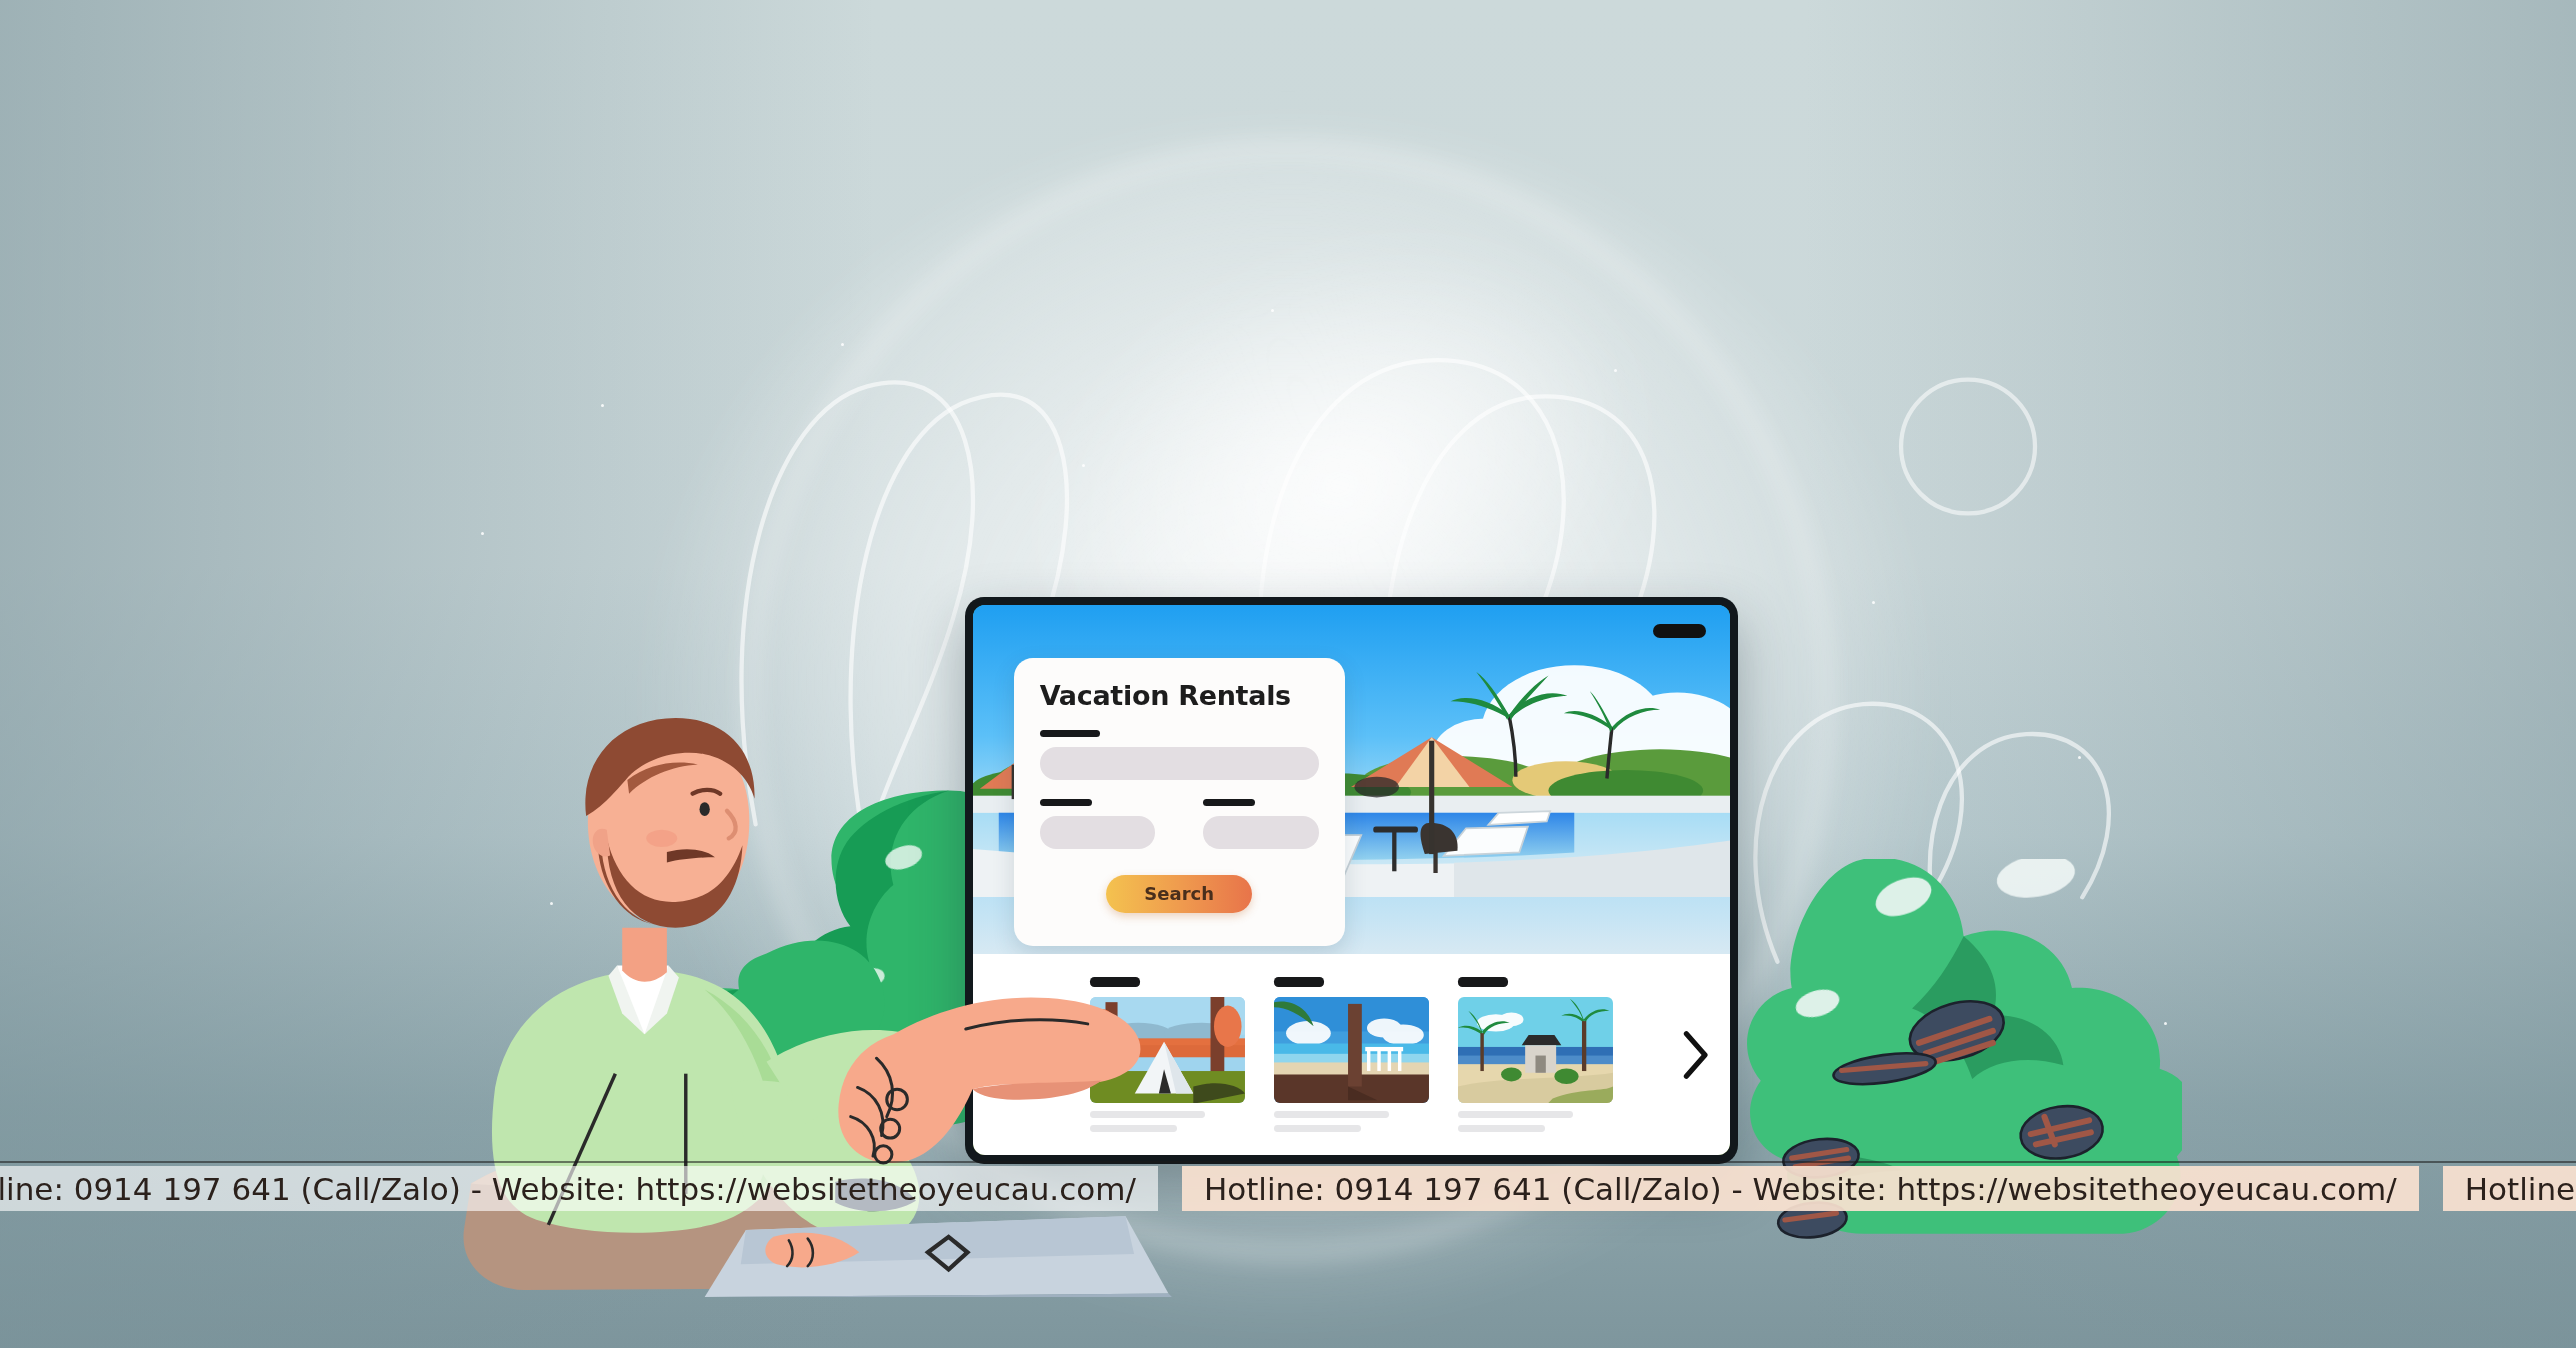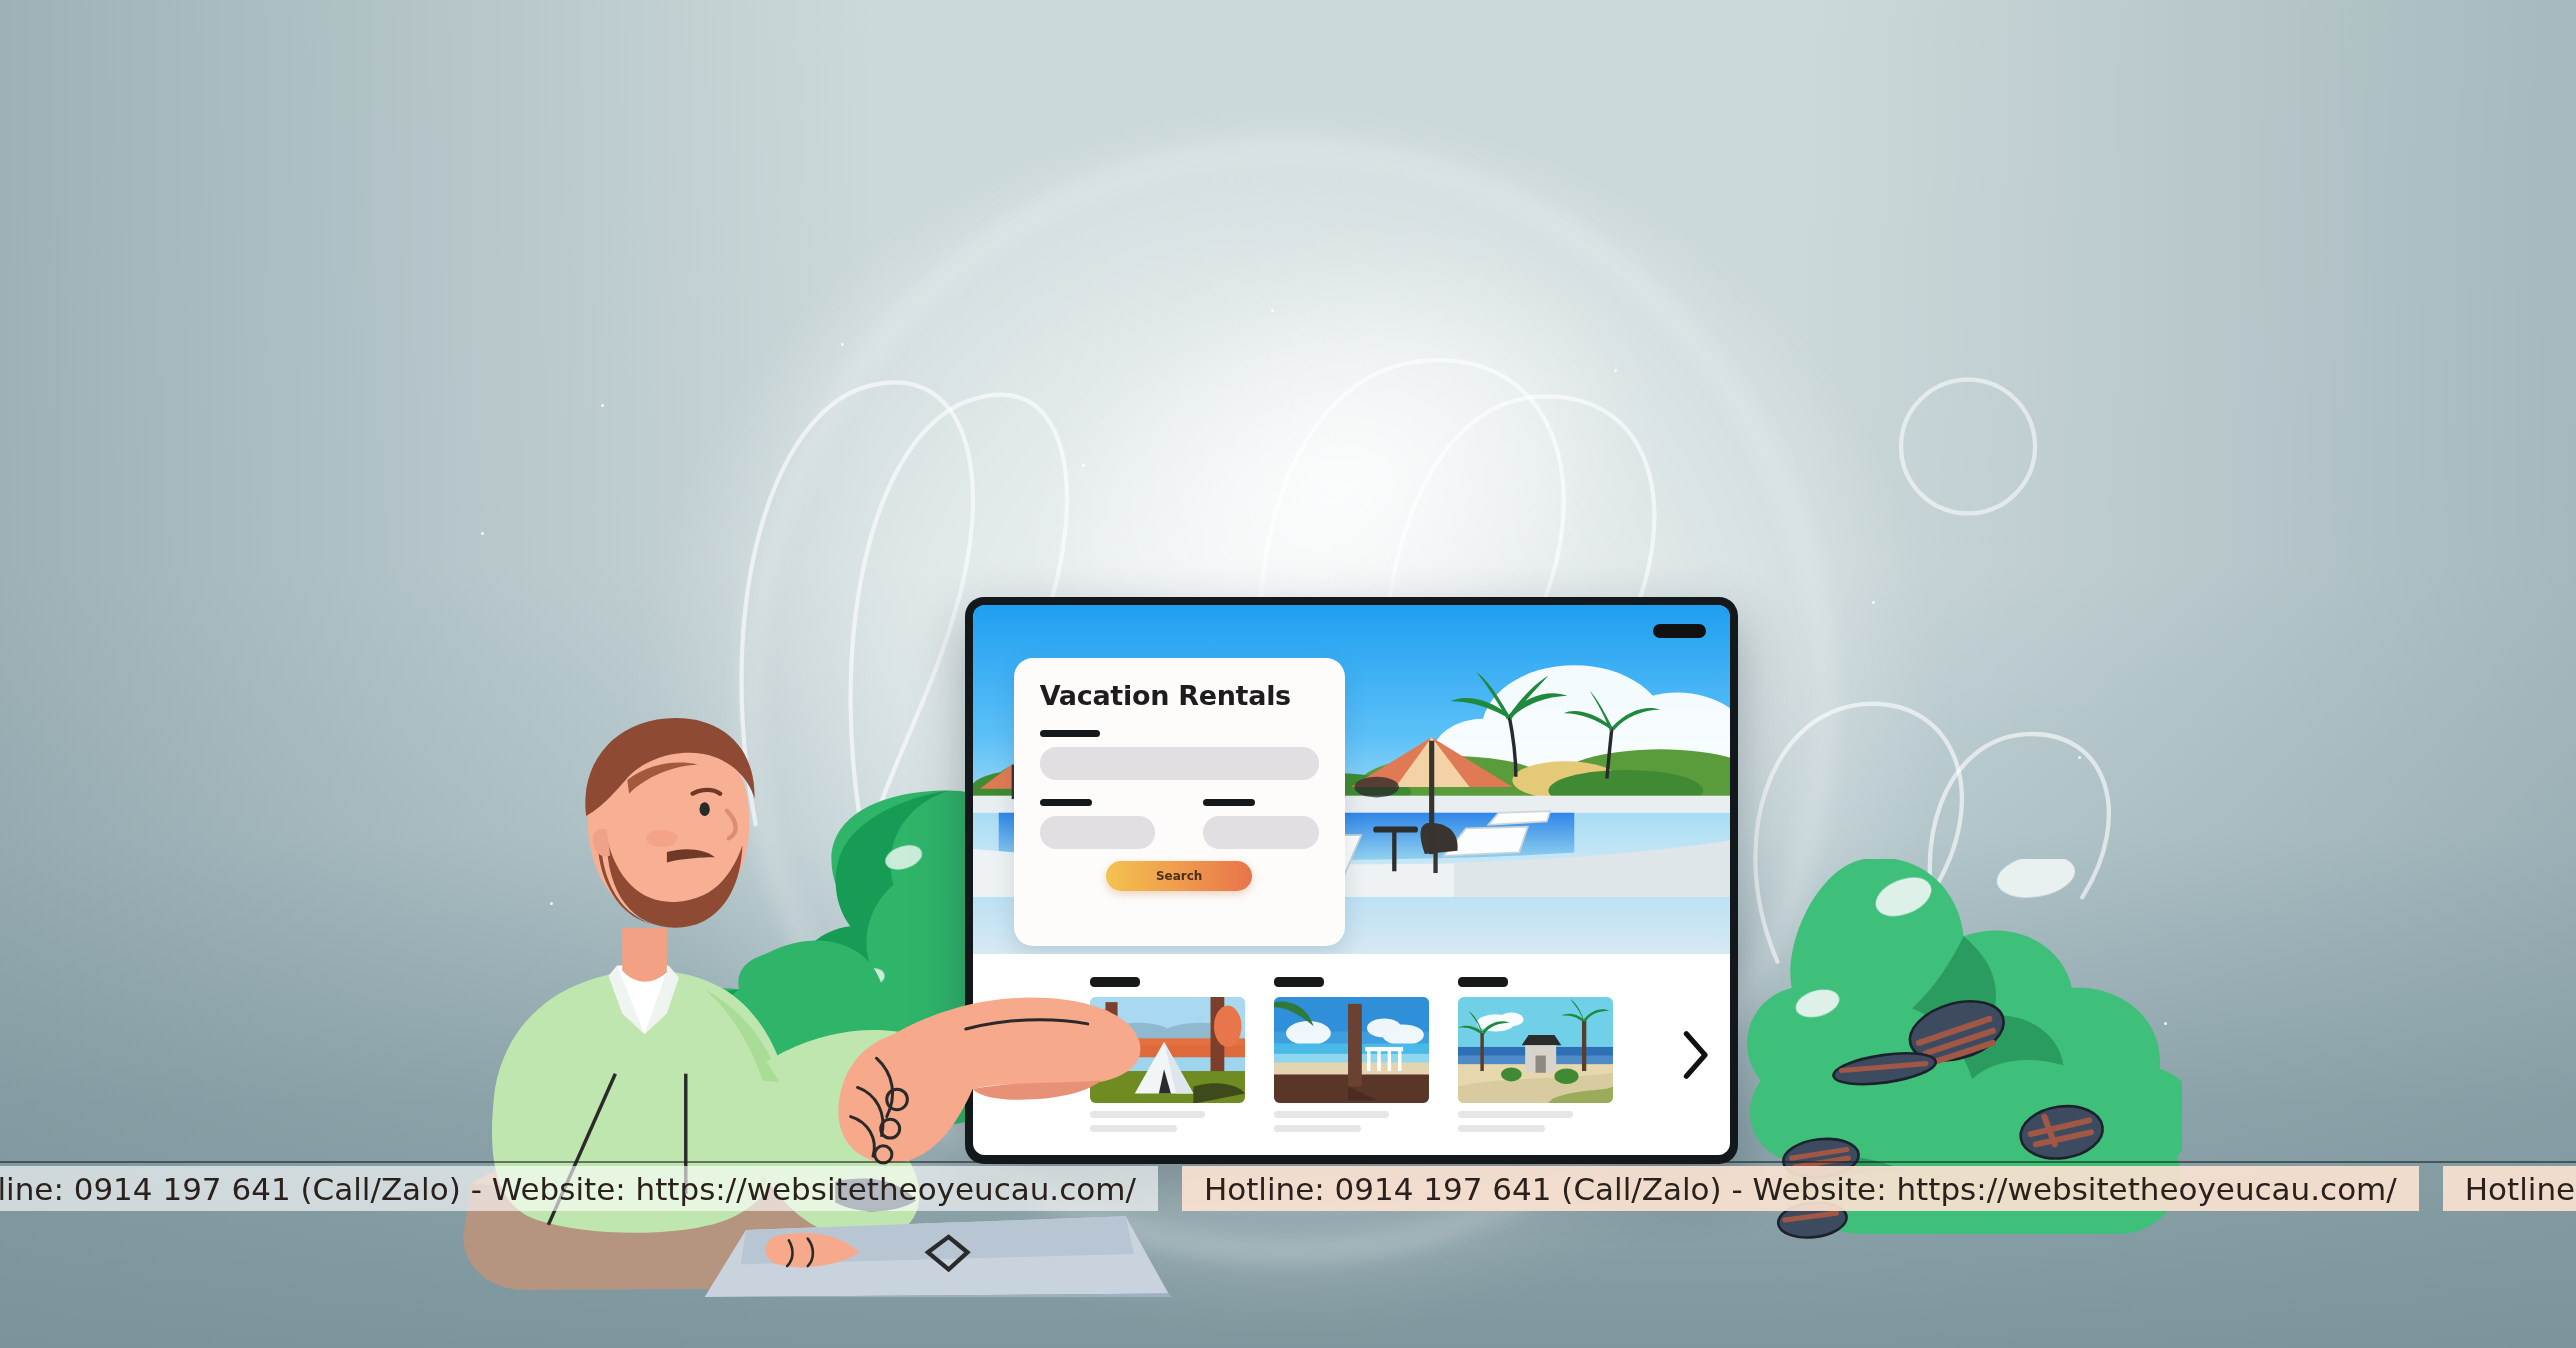--- a/index.html
+++ b/index.html
@@ -108,26 +108,26 @@
   }
   .lbl { height:7.7px; border-radius:4.3px; background:#17181a; margin-top:19px; }
   .lbl.w1 { width:60px; }
   .lbl.w2 { width:52px; }
   .fld { height:33px; border-radius:16.3px; background:#e3dee2; margin-top:9.4px; }
   .fld.full { width:100%; }
   .row2 { display:flex; gap:48px; }
   .row2 > div { flex:1; }
   .fld.half { width:100%; }
   .search-btn {
-    margin:12px auto 0 auto; width:146px; height:30px;
+    margin:26px auto 0 auto; width:146px; height:38px;
     border-radius:19px;
     background:linear-gradient(90deg,#f4c24f 0%,#ef9a4e 52%,#e8744a 100%);
     display:flex; align-items:center; justify-content:center;
     font-family:"DejaVu Sans", sans-serif;
-    font-size:12px; font-weight:700; color:#4a2f1c;
+    font-size:18px; font-weight:700; color:#4a2f1c;
     box-shadow:0 3.4px 8.6px rgba(200,120,60,.3);
     cursor:pointer;
   }
 
   
   .carousel {
     flex:1; background:#fff; position:relative;
     display:flex; align-items:center; justify-content:center;
     gap:29px; padding:0 64px;
   }

